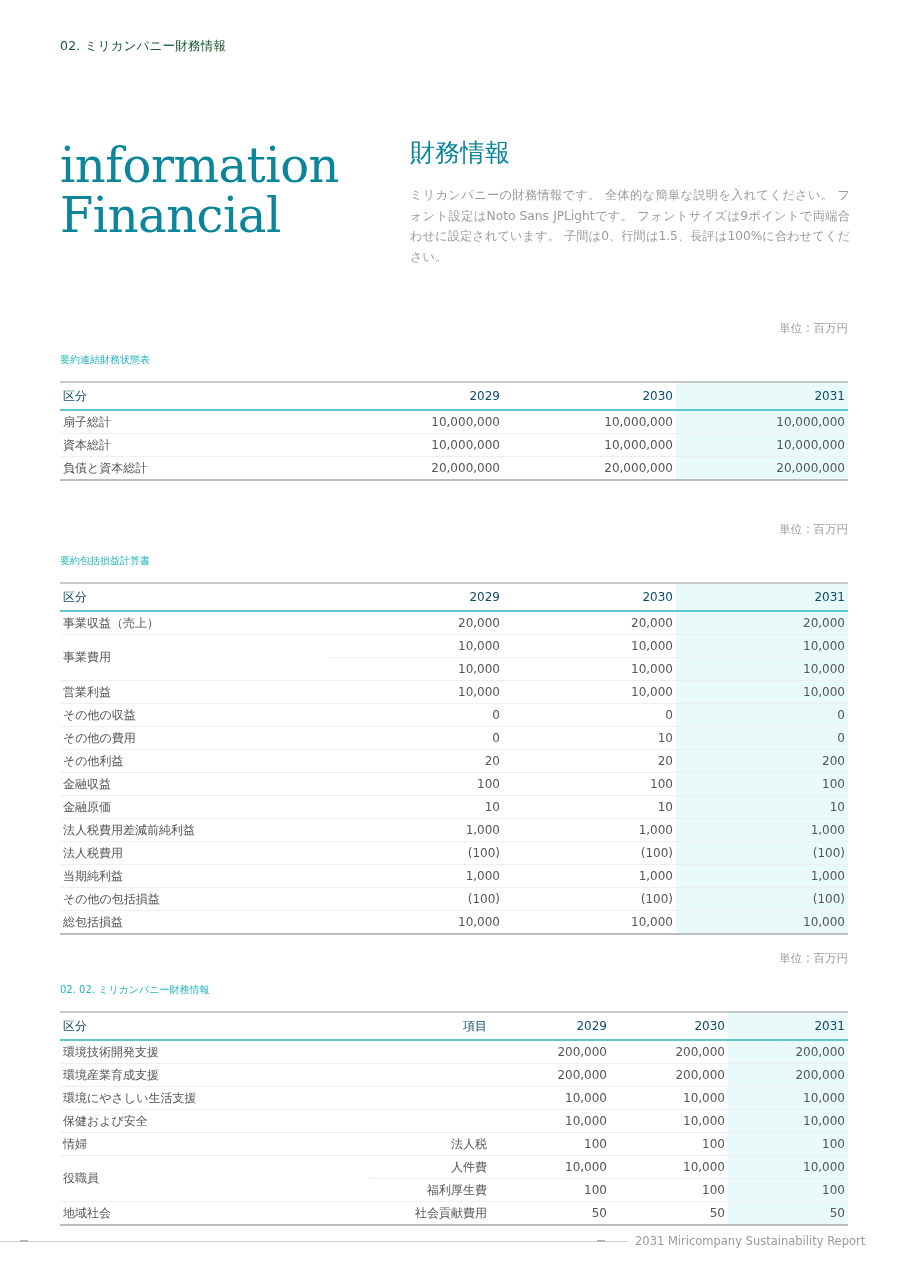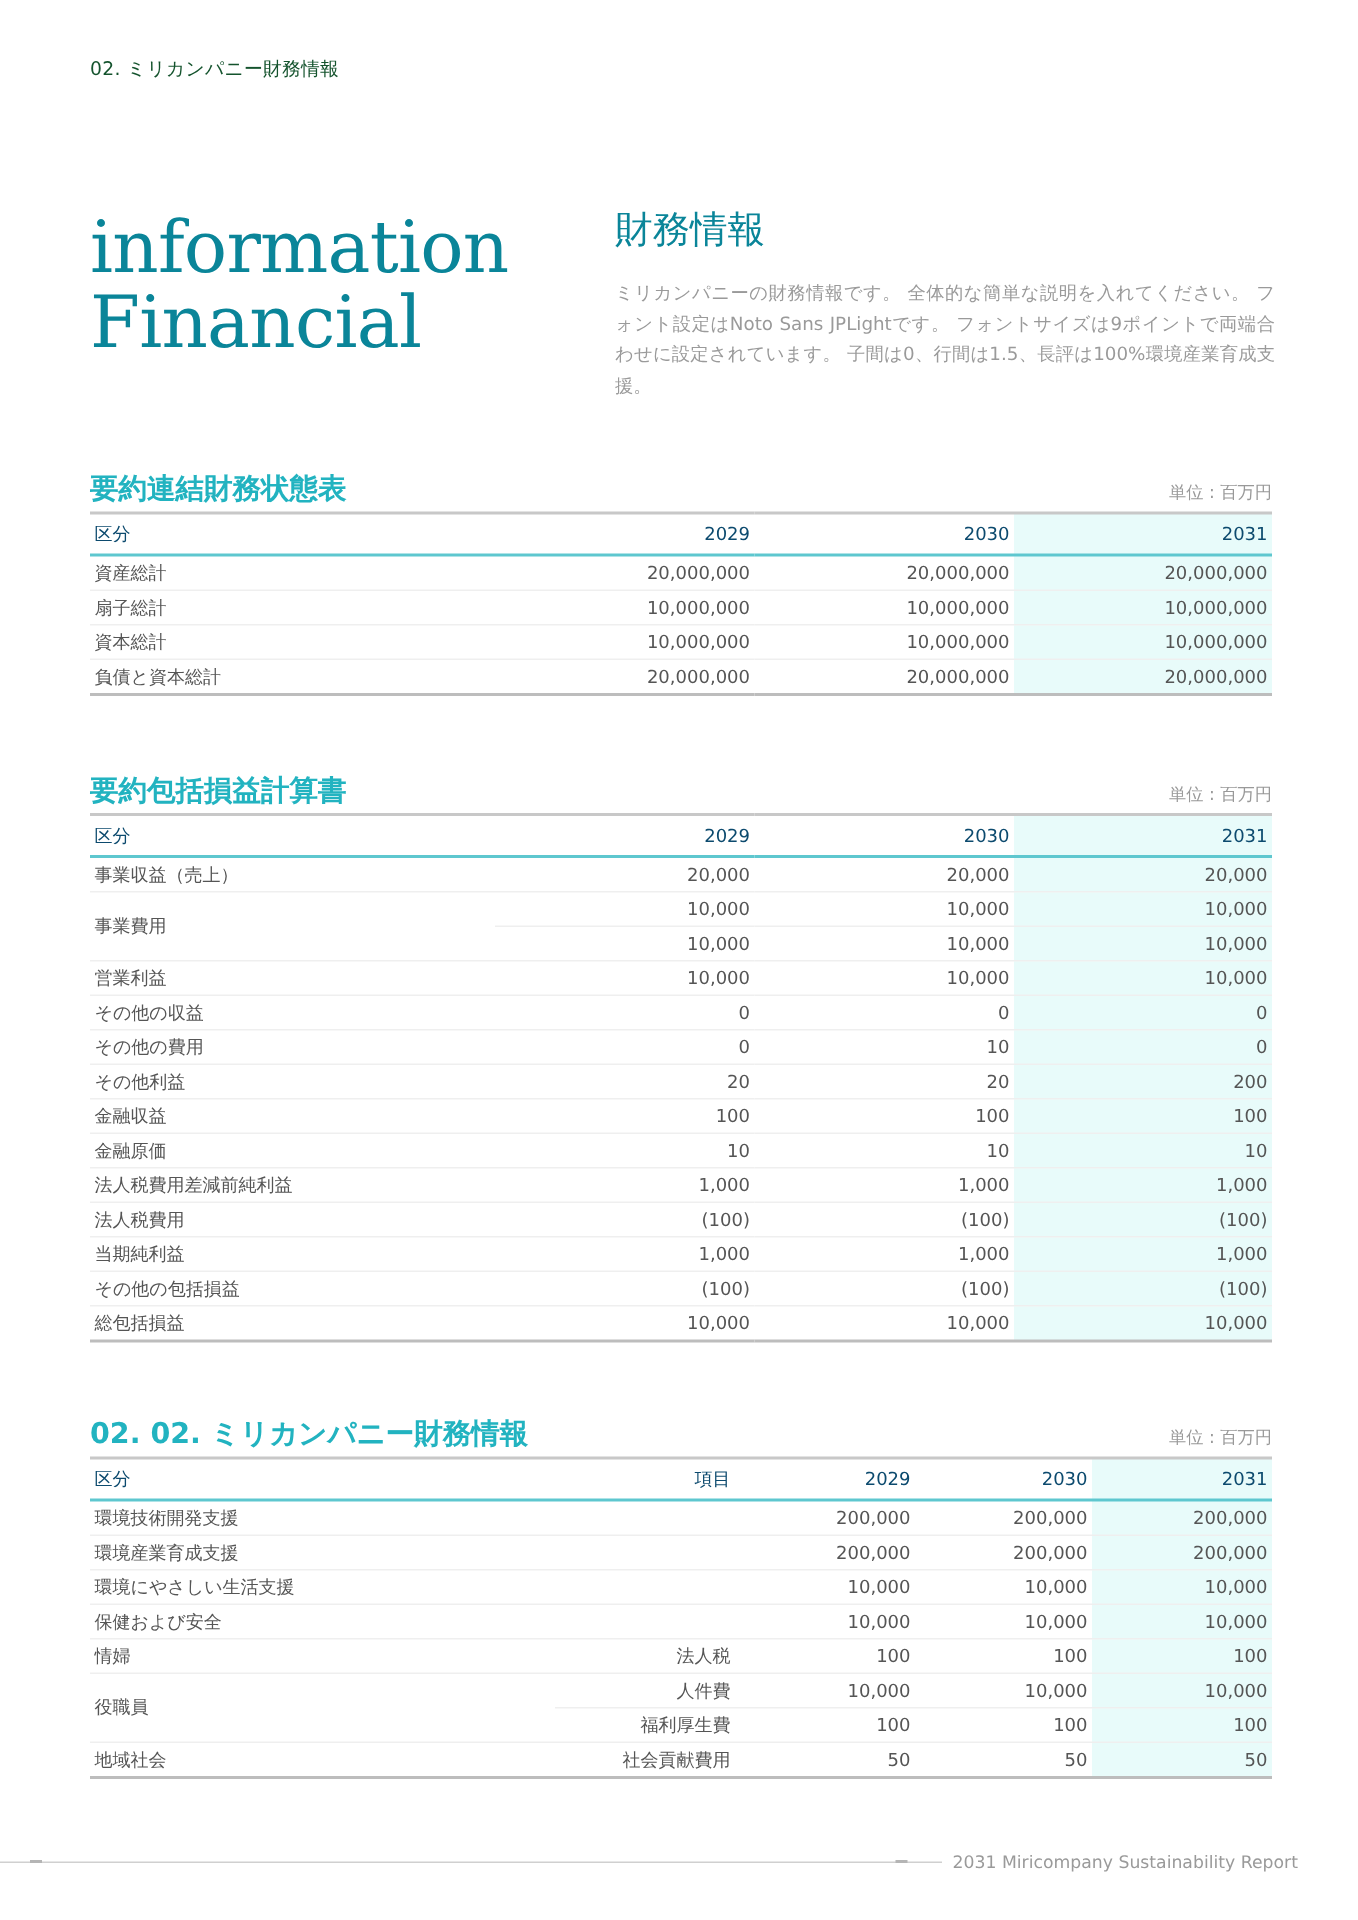--- a/index.html
+++ b/index.html
@@ -7,21 +7,21 @@
          font-family:"DejaVu Sans", "Liberation Sans", sans-serif; color:#555; }
   .breadcrumb { position:absolute; left:60px; top:38px; font-size:12.5px; color:#14532d; letter-spacing:0.2px; }
   .hero-title { position:absolute; left:60px; top:140px; font-family:"DejaVu Serif","Liberation Serif",serif;
                 font-size:48px; line-height:50px; color:#0a8599; font-weight:normal; letter-spacing:-0.5px; }
   .hero-title span { display:block; }
   .intro { position:absolute; left:410px; top:136px; width:440px; }
   .intro-heading { font-size:25px; color:#0a8599; margin:0 0 16px 0; font-weight:normal; }
   .intro-body { font-size:12.2px; line-height:20.5px; color:#9a9a9a; margin:0; text-align:justify; }
 
   .section { position:absolute; left:60px; width:788px; }
-  .section-title { font-size:19px; color:#22b3c0; font-weight:bold; height:20px; }
+  .section-title { font-size:10px; color:#22b3c0; font-weight:normal; height:20px;margin-top:40px; }
   .unit { position:absolute; right:0; font-size:11.5px; color:#999; }
 
   table { border-collapse:collapse; width:788px; table-layout:fixed; font-size:12px; color:#555; }
   th { font-weight:normal; height:26px; padding:0 3px; border-top:2px solid #c8c8c8; border-bottom:2px solid #5ec7cf; color:#0c4a6e; }
   td { height:22px; padding:0 3px; border-bottom:1px solid #efefef; }
   th.l, td.l { text-align:left; }
   th.r, td.r { text-align:right; }
   .hl { background:#e8fbfa; }
   tr.sep td { border-top:1px solid #aaaaaa; }
   tr.last td { border-bottom:2px solid #bdbdbd; }
@@ -35,21 +35,21 @@
 
 <div class="breadcrumb">02. ミリカンパニー財務情報</div>
 
 <h1 class="hero-title" style="margin:0;">
   <span>information</span>
   <span>Financial</span>
 </h1>
 
 <div class="intro">
   <h2 class="intro-heading">財務情報</h2>
-  <p class="intro-body">ミリカンパニーの財務情報です。 全体的な簡単な説明を入れてください。 フォント設定はNoto Sans JPLightです。 フォントサイズは9ポイントで両端合わせに設定されています。 子間は0、行間は1.5、長評は100%環境産業育成支援。</p>
+  <p class="intro-body">ミリカンパニーの財務情報です。 全体的な簡単な説明を入れてください。 フォント設定はNoto Sans JPLightです。 フォントサイズは9ポイントで両端合わせに設定されています。 子間は0、行間は1.5、長評は100%に合わせてください。</p>
 </div>
 
 <div class="section" style="top:313px;">
   <div class="section-title">要約連結財務状態表</div>
   <div class="unit" style="top:8px;">単位 : 百万円</div>
   <table style="margin-top:8px;">
     <colgroup>
         <col style="width:270px">
         <col style="width:173px">
         <col style="width:173px">
@@ -57,26 +57,20 @@
       </colgroup>
     <thead>
       <tr>
         <th class="l">区分</th>
         <th class="r">2029</th>
         <th class="r">2030</th>
         <th class="r hl">2031</th>
       </tr>
     </thead>
     <tbody>
-      <tr>
-        <td class="l">資産総計</td>
-        <td class="r">20,000,000</td>
-        <td class="r">20,000,000</td>
-        <td class="r hl">20,000,000</td>
-      </tr>
       <tr>
         <td class="l">扇子総計</td>
         <td class="r">10,000,000</td>
         <td class="r">10,000,000</td>
         <td class="r hl">10,000,000</td>
       </tr>
       <tr>
         <td class="l">資本総計</td>
         <td class="r">10,000,000</td>
         <td class="r">10,000,000</td>

